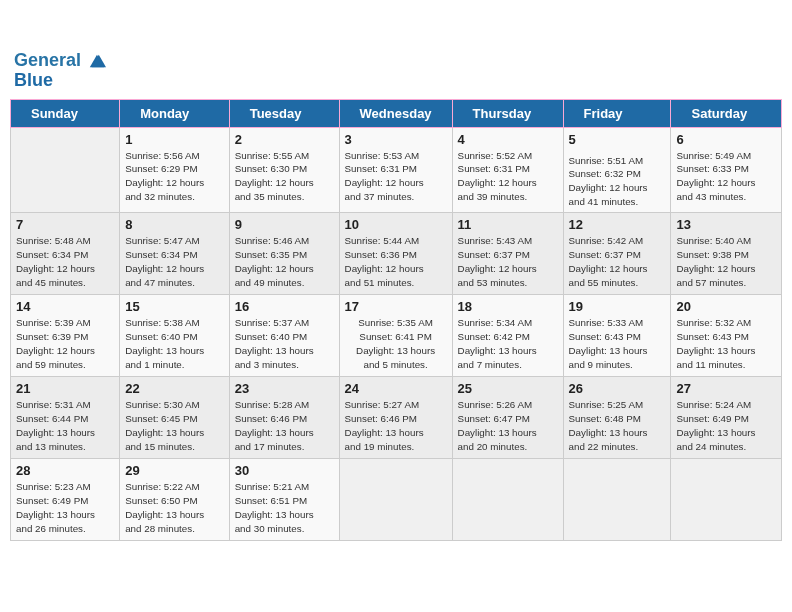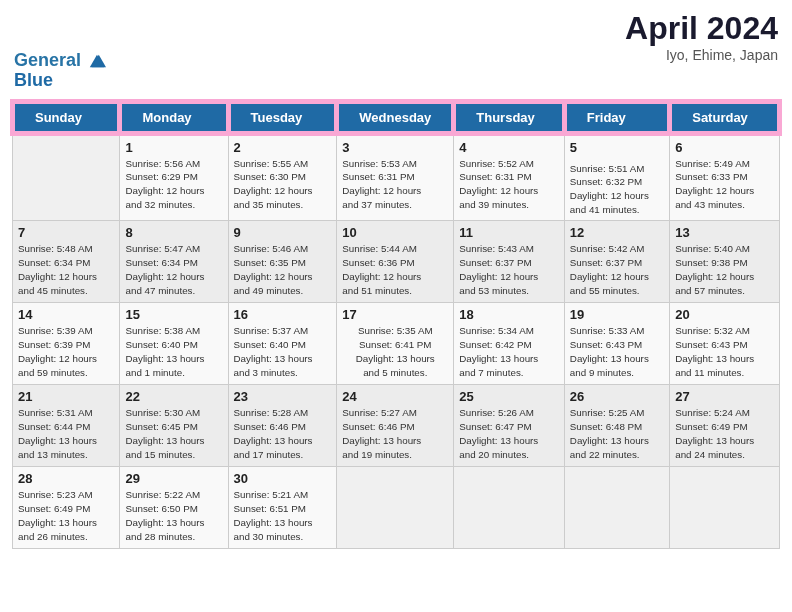--- a/index.html
+++ b/index.html
@@ -53,21 +53,21 @@
       border-collapse: collapse;
       font-size: 10.5px;
     }
     thead tr th {
       background: #1f6aa5;
       color: #fff;
       padding: 6px 20px;
       text-align: left;
       font-size: 13px;
       font-weight: bold;
-      border: 5px solid #f9a8d4;
+      border: 1px solid #f9a8d4;
     }
     tbody tr td {
       border: 1px solid #ccc;
       vertical-align: top;
       padding: 4px 5px;
       height: 82px;
       width: 113px;
     }
     tbody tr:nth-child(odd) td {
       background: #f9f9f9;
@@ -100,24 +100,20 @@
       <div class="logo-text">
         <span>General</span>
         <svg class="logo-icon" viewBox="0 0 20 18" fill="none" xmlns="http://www.w3.org/2000/svg" style="display:inline-block;vertical-align:middle;">
           <polygon points="2,16 10,2 18,16" fill="#1f6aa5"></polygon>
           <polygon points="10,16 18,2 26,16" fill="#1f6aa5" transform="translate(-6,0)"></polygon>
         </svg>
       </div>
       <div class="logo-text" style="color:#1f6aa5;font-size:18px;font-weight:bold;">Blue</div>
     </div>
   </div>
-  <div class="title-block">
-    <div class="month-title">April 2024</div>
-    <div class="subtitle">Iyo, Ehime, Japan</div>
-  </div>
 </div>
 
 <table>
   <thead>
     <tr id="header-row">
         <th>Sunday</th>
         <th>Monday</th>
         <th>Tuesday</th>
         <th>Wednesday</th>
         <th>Thursday</th>

